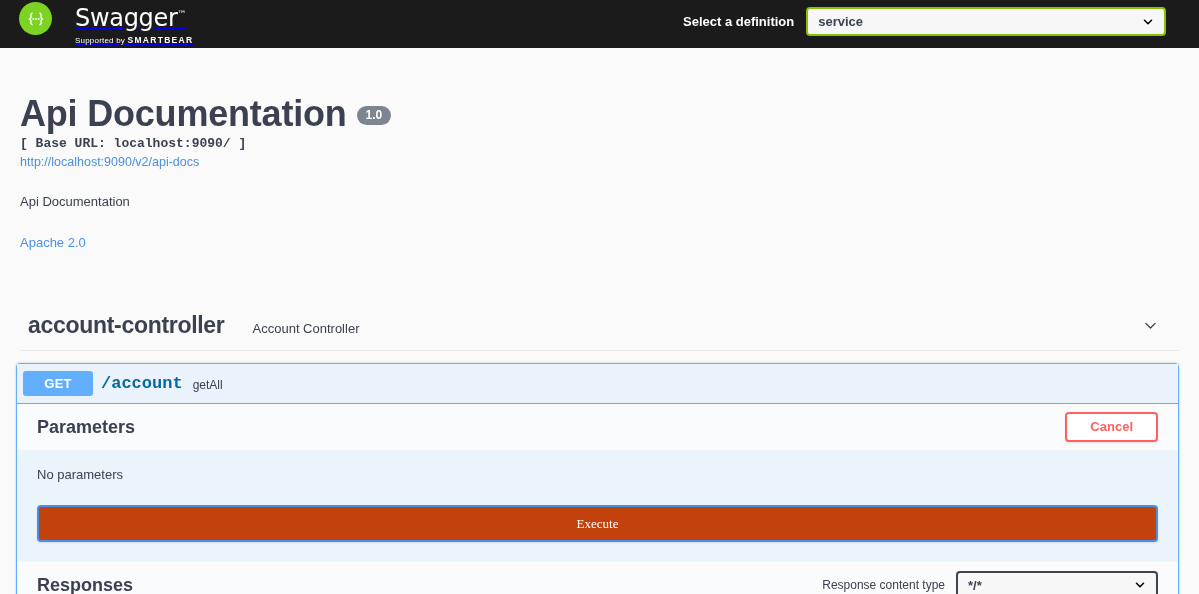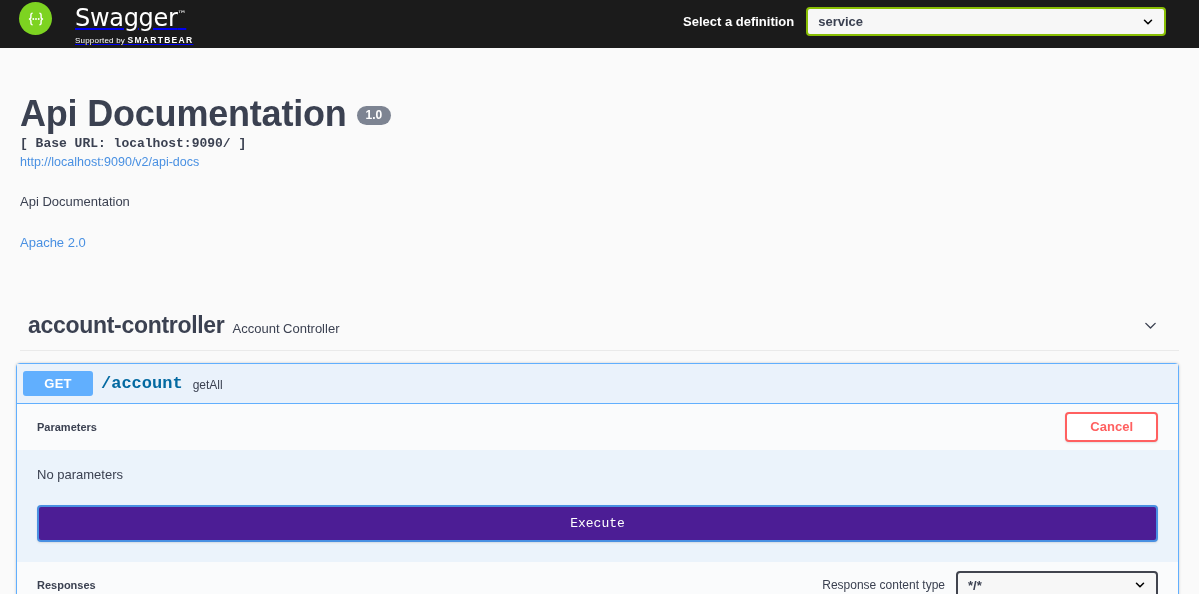--- a/index.html
+++ b/index.html
@@ -190,21 +190,21 @@
   .tag-name {
     font-size: 23px;
     font-weight: 700;
     color: #3b4151;
     font-family: "Liberation Sans", sans-serif;
     letter-spacing: -0.3px;
   }
   .tag-desc {
     font-size: 13px;
     color: #3b4151;
-    margin-left: 8px;
+    margin-left: 28px;
     padding-top: 5px;
   }
   .tag-spacer { flex: 1; }
   .tag-chev {
     width: 18px;
     height: 18px;
     display: flex;
     align-items: center;
     justify-content: center;
   }
@@ -256,21 +256,21 @@
   .opblock-body { background: #ffffff; }
 
   .section-header {
     display: flex;
     align-items: center;
     background: #fafbfc;
     padding: 8px 20px 8px 20px;
     min-height: 40px;
   }
   .section-title {
-    font-size: 11px;
+    font-size: 18px;
     font-weight: 700;
     color: #3b4151;
     margin: 0;
   }
   .flex-spacer { flex: 1; }
 
   .btn-cancel {
     background: #ffffff;
     border: 2px solid #ff6060;
     color: #ff6060;
@@ -290,30 +290,30 @@
   }
   .no-params {
     font-size: 13px;
     color: #3b4151;
     line-height: 17px;
     padding-bottom: 22px;
   }
   .btn-execute {
     display: block;
     width: 100%;
-    background: #4c1d95;
+    background: #c2410c;
     border: 2px solid #4990e2;
     color: #ffffff;
     font-size: 13px;
     font-weight: 400;
     border-radius: 4px;
     padding: 8px 0;
     text-align: center;
     cursor: pointer;
-    font-family: Liberation Mono, monospace;
+    font-family: Liberation Serif, serif;
     box-shadow: 0 1px 2px rgba(0,0,0,0.10);
     line-height: 17px;
   }
 
   .responses-header {
     display: flex;
     align-items: center;
     background: #fafbfc;
     padding: 9px 20px;
     min-height: 44px;

